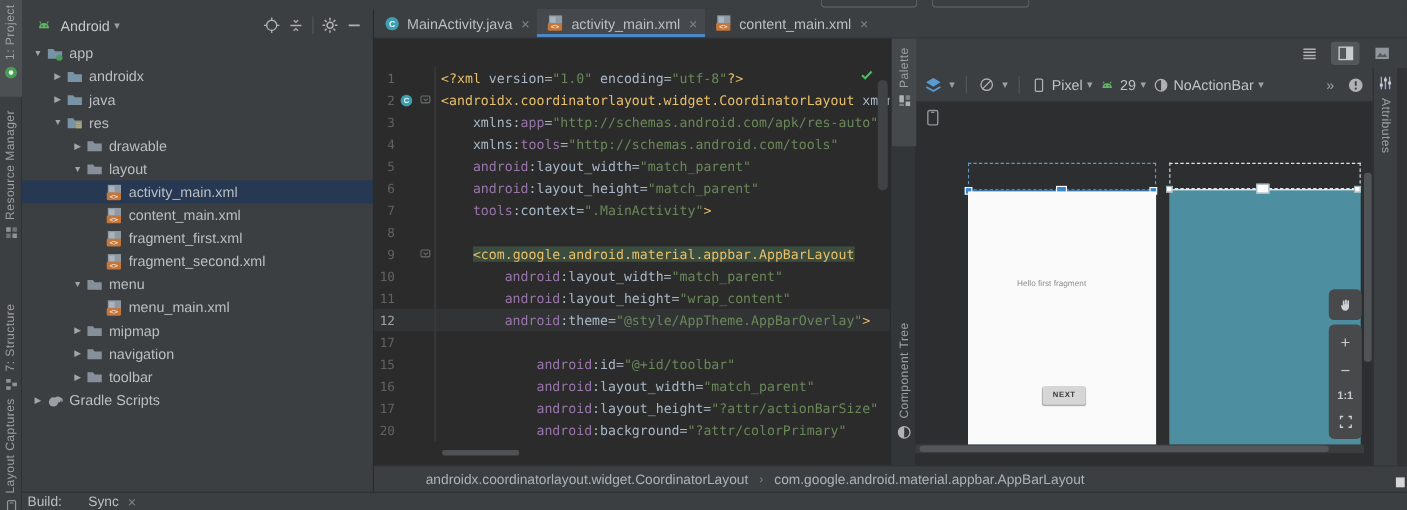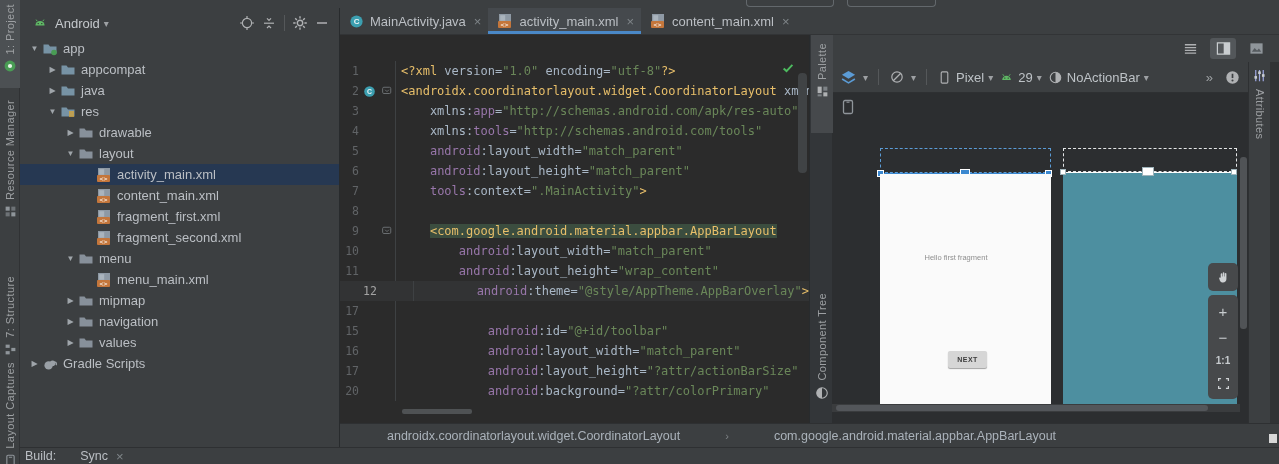--- a/index.html
+++ b/index.html
@@ -42,38 +42,38 @@
   
   .tabbar { left:340px; top:8px; width:939px; height:27px; background:#3c3f41; border-bottom:1px solid #323436; display:flex; align-items:stretch; }
   .etab { display:flex; align-items:center; padding:0 7px 0 9px; gap:6px; color:#bbbfc4; position:relative; }
   .etab.active { background:#45494d; box-shadow:inset 0 -3px 0 #4a88c7; }
   .tab-close { color:#7f8589; font-size:13px; margin-left:2px; }
 
   
   .editor { left:340px; top:35px; width:469px; height:388px; background:#2b2b2b; overflow:hidden; }
   .code-wrap { position:absolute; top:26px; left:0; right:0; }
   .code-line { height:20px; display:flex; align-items:center; font:12px "DejaVu Sans Mono", monospace; }
-  .code-line.caret { background:#323334;justify-content:flex-end; }
+  .code-line.caret { background:#323334; }
   .gutter { width:56px; flex:none; display:flex; align-items:center; height:20px; border-right:1px solid #3e4143; }
   .lnum { width:19px; text-align:right; color:#606366; font:11.5px "DejaVu Sans Mono", monospace; flex:none; }
   .caret .lnum { color:#a3a3a3; }
   .islot { width:21px; flex:none; display:flex; justify-content:center; }
   .fslot { width:14px; flex:none; display:flex; justify-content:center; }
   .code-text { white-space:pre; padding-left:5px; }
   .tk-tag { color:#e8bf6a; }
   .tk-ns  { color:#9876aa; }
   .tk-str { color:#6a8759; }
   .tk-p   { color:#a9b7c6; }
   .tk-hl  { color:#e8bf6a; background:#3b4d3f; }
   .ed-check { position:absolute; top:26px; right:14px; }
   .ed-vscroll { position:absolute; top:38px; right:2px; width:9px; height:100px; background:#404345; border-radius:4px; }
   .ed-hscroll { position:absolute; top:374px; left:62px; width:70px; height:5px; background:#4f5254; border-radius:2px; }
 
   
-  .crumbbar { left:340px; top:423px; width:939px; height:24px; background:#3c3f41; border-top:1px solid #2e3032; display:flex; align-items:center; padding-left:47px; color:#aab2ba; font-size:12.5px;gap:35px; }
+  .crumbbar { left:340px; top:423px; width:939px; height:24px; background:#3c3f41; border-top:1px solid #2e3032; display:flex; align-items:center; padding-left:47px; color:#aab2ba; font-size:12.5px; }
   .crumb-sep { margin:0 10px; color:#7f8487; font-size:11px; }
   .statusbar { left:20px; top:447px; width:1259px; height:17px; background:#3c3f41; border-top:1px solid #2e3032; display:flex; align-items:center; font-size:12.5px; color:#bbbfc4; }
   .statusbar .build { margin-left:5px; }
   .statusbar .synctab { margin-left:24px; display:flex; align-items:center; gap:6px; }
   .watermark { right:5px; top:437px; font-size:17.5px; color:#9c9c9c; z-index:9; letter-spacing:.2px; }
   .wm-square { right:2px; top:434px; width:8px; height:9px; background:#d7d7d7; z-index:9; }
 
   
   .dstrip { left:809px; top:35px; width:23px; height:388px; background:#333639; border-left:1px solid #282b2d; z-index:2; }
   .dstrip .seg { position:absolute; left:1px; width:22px; display:flex; flex-direction:column; align-items:center; gap:5px; }
@@ -211,21 +211,21 @@
           </span>
           <span class="tree-label">app</span>
         </div>
         <div class="tree-row" style="padding-left: 26px;">
           <span class="tree-arrow">▶</span>
           <span class="tree-ic">
             <svg width="16" height="16" viewBox="0 0 16 16" xmlns="http://www.w3.org/2000/svg">
               <path d="M1.5 3.5h5l1.5 2h6.5v7h-13z" fill="#7793a5"></path>
             </svg>
           </span>
-          <span class="tree-label">appcompat</span>
+          <span class="tree-label">androidx</span>
         </div>
         <div class="tree-row" style="padding-left: 26px;">
           <span class="tree-arrow">▶</span>
           <span class="tree-ic">
             <svg width="16" height="16" viewBox="0 0 16 16" xmlns="http://www.w3.org/2000/svg">
               <path d="M1.5 3.5h5l1.5 2h6.5v7h-13z" fill="#7793a5"></path>
             </svg>
           </span>
           <span class="tree-label">java</span>
         </div>
@@ -344,21 +344,21 @@
           </span>
           <span class="tree-label">navigation</span>
         </div>
         <div class="tree-row" style="padding-left: 44px;">
           <span class="tree-arrow">▶</span>
           <span class="tree-ic">
             <svg width="16" height="16" viewBox="0 0 16 16" xmlns="http://www.w3.org/2000/svg">
               <path d="M1.5 3.5h5l1.5 2h6.5v7h-13z" fill="#87909a"></path>
             </svg>
           </span>
-          <span class="tree-label">values</span>
+          <span class="tree-label">toolbar</span>
         </div>
         <div class="tree-row" style="padding-left: 8px;">
           <span class="tree-arrow">▶</span>
           <span class="tree-ic">
             <svg width="16" height="16" viewBox="0 0 16 16" xmlns="http://www.w3.org/2000/svg">
               <circle cx="6.6" cy="9.4" r="4.2" fill="#9aa0a6"></circle>
               <circle cx="10.6" cy="7.2" r="2.8" fill="#9aa0a6"></circle>
               <path d="M12.6 6.2c1.6-.2 2.4 1.6 1.4 3" fill="none" stroke="#9aa0a6" stroke-width="1.3"></path>
             </svg>
           </span>

